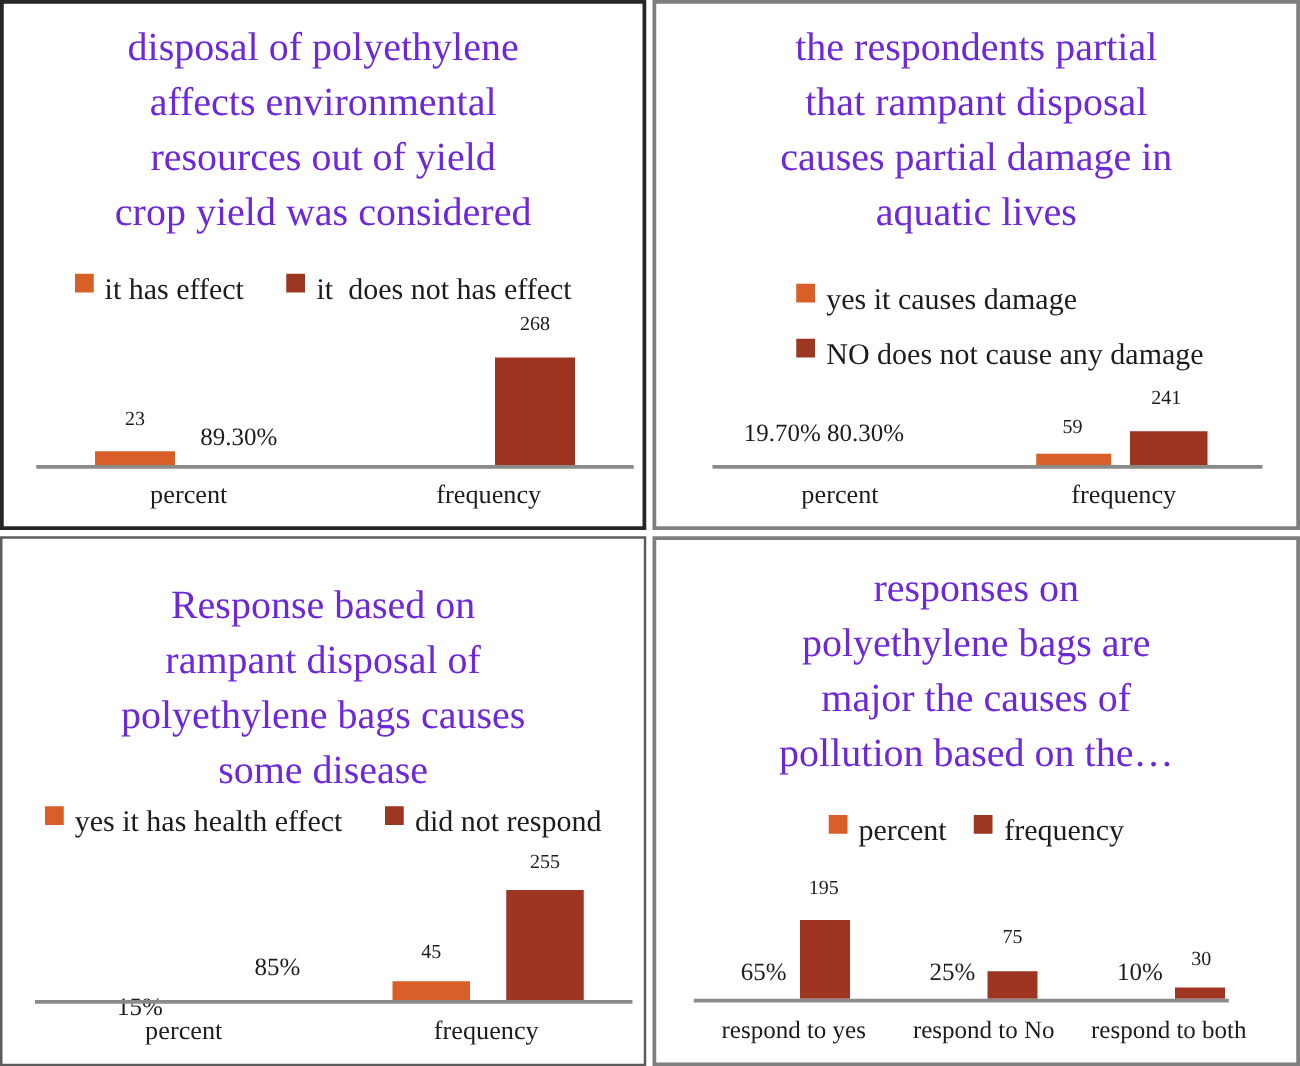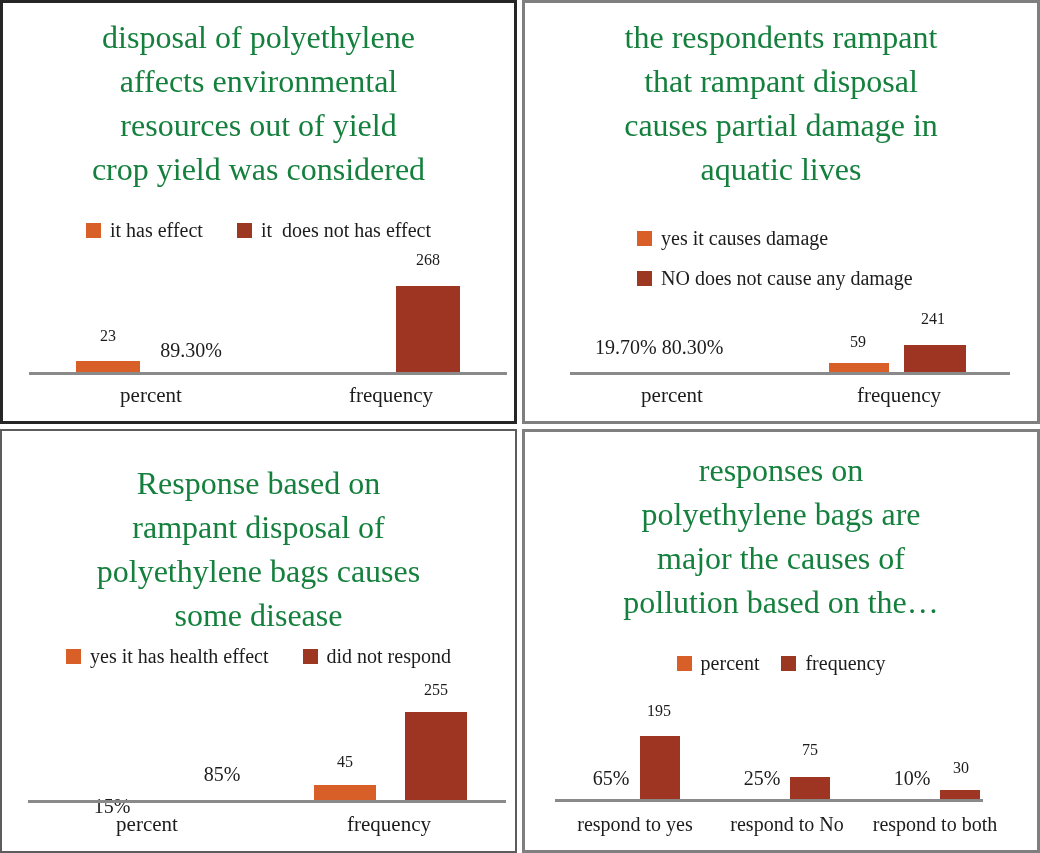--- a/index.html
+++ b/index.html
@@ -3,24 +3,24 @@
 <meta charset="utf-8">
 <style>
   html,body{margin:0;padding:0;background:#ffffff;}
   body{width:1040px;height:853px;font-family:"Liberation Serif","DejaVu Serif",serif;color:#1c1c1c;}
   .grid{display:grid;width:1040px;height:853px;grid-template-columns:517px 518px;grid-template-rows:424px 424px;gap:5px;background:#ffffff;}
   .panel{position:relative;background:#ffffff;box-sizing:border-box;overflow:hidden;}
   .panel--tl{border:3px solid #262626;}
   .panel--tr{border:3px solid #7f7f7f;}
   .panel--bl{border:2px solid #5c5c5c;}
   .panel--br{border:3px solid #7f7f7f;}
-  .title{position:absolute;left:0;right:0;top:12px;text-align:center;font-size:32px;line-height:44px;color:#15803d;}
+  .title{position:absolute;left:0;right:0;top:12px;text-align:center;font-size:32px;line-height:44px;color:#6d28d9;}
   .legend-row{position:absolute;left:0;right:0;display:flex;justify-content:center;align-items:center;gap:34px;}
   .legend-col{position:absolute;display:flex;flex-direction:column;align-items:flex-start;gap:17px;}
-  .legend-item{display:flex;align-items:center;font-size:20px;white-space:pre;}
+  .legend-item{display:flex;align-items:flex-start;font-size:24px;white-space:pre;}
   .swatch{width:15px;height:15px;margin-right:9px;flex:0 0 auto;}
   .sw-orange{background:#d85f27;}
   .sw-red{background:#9c3722;}
   .bar{position:absolute;}
   .bar-orange{background:#d85f27;}
   .bar-red{background:#9e3523;}
   .axis{position:absolute;height:3px;background:#8a8a8a;}
   .vlabel{position:absolute;width:100px;text-align:center;font-size:16px;line-height:22px;}
   .annot{position:absolute;font-size:20px;line-height:22px;}
   .annot-c{width:100px;text-align:center;}
@@ -54,21 +54,21 @@
     <div class="vlabel" style="left:375px;top:246px;">268</div>
     <div class="bar bar-orange" style="left:73px;top:358px;width:64px;height:11px;"></div>
     <div class="bar bar-red" style="left:393px;top:283px;width:64px;height:86px;"></div>
     <div class="axis" style="left:26px;top:369px;width:478px;"></div>
     <div class="cat" style="left:83px;top:380px;">percent</div>
     <div class="cat" style="left:323px;top:380px;">frequency</div>
   </section>
 
   <section class="panel panel--tr">
     <div class="title">
-      <div>the respondents rampant</div>
+      <div>the respondents partial</div>
       <div>that rampant disposal</div>
       <div>causes partial damage in</div>
       <div>aquatic lives</div>
     </div>
     <div class="legend-col" style="left:112px;top:224px;">
       <div class="legend-item">
         <span class="swatch sw-orange"></span>
         <span>yes it causes damage</span>
       </div>
       <div class="legend-item">

